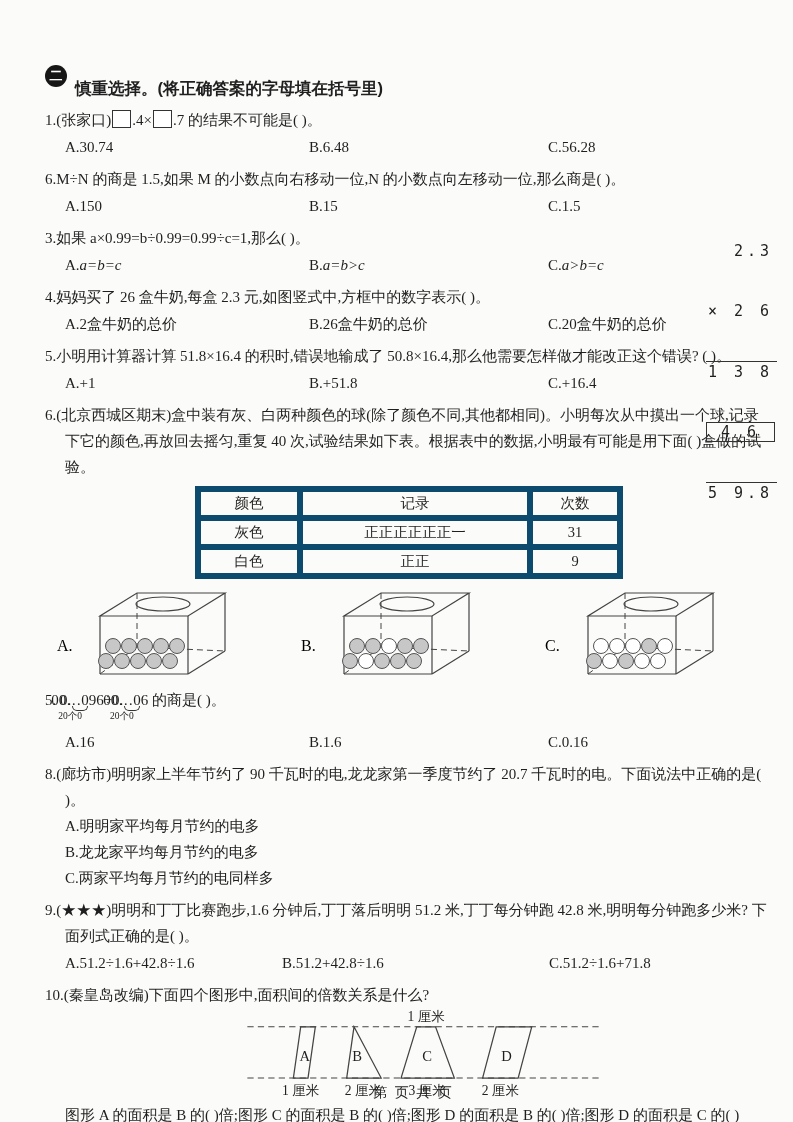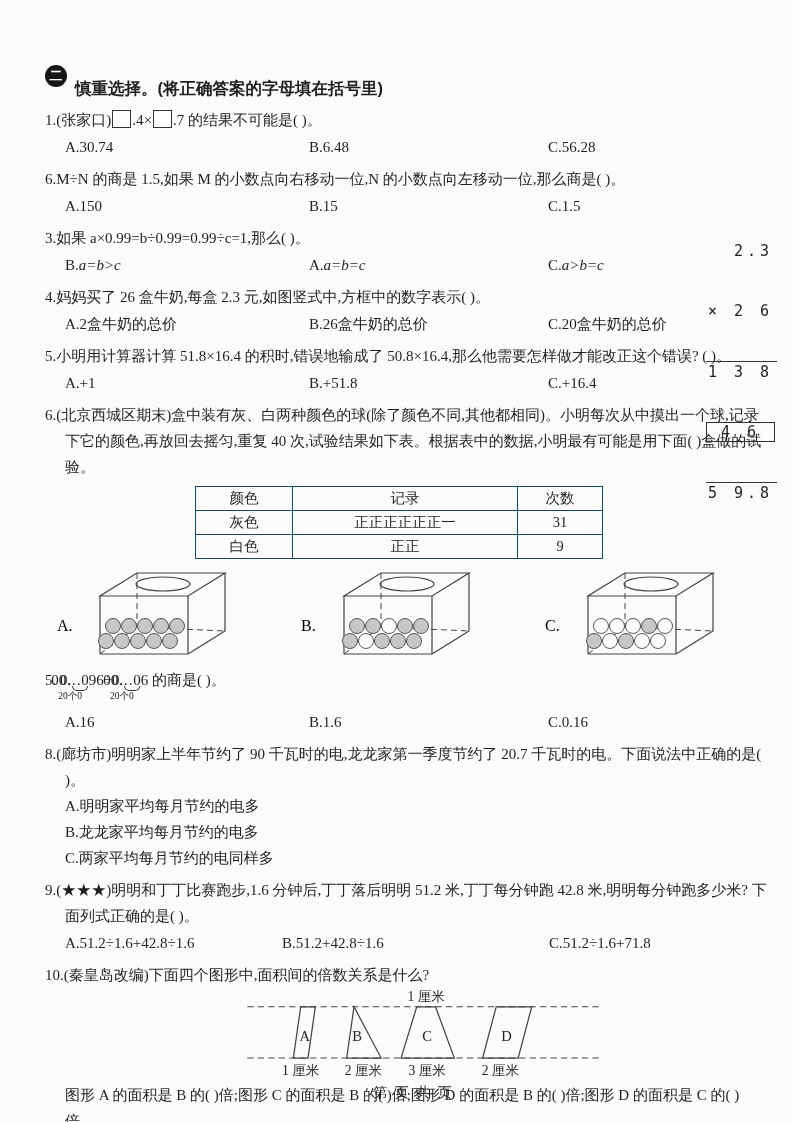--- a/index.html
+++ b/index.html
@@ -39,21 +39,21 @@
     position:absolute;top:201px;right:16px;
     font-family:"DejaVu Sans Mono","Liberation Mono",monospace;
     font-size:15px;line-height:20px;letter-spacing:4px;
     white-space:pre;text-align:left;
   }
   .vm-row{padding:0 2px;}
   .vm-sum{border-top:1px solid #333;}
   .boxed{border:1px solid #333;padding:0 14px;margin-left:-2px;}
   
   .rec-table{border-collapse:collapse;margin:6px 0 4px 150px;font-size:14.5px;}
-  .rec-table td{border:1px solid #0c4a6e;text-align:center;padding:0 6px;height:23px;line-height:23px;}
+  .rec-table td{border:6px solid #0c4a6e;text-align:center;padding:0 6px;height:23px;line-height:23px;}
   .rec-table td.c1{width:84px;}
   .rec-table td.c2{width:212px;}
   .rec-table td.c3{width:72px;}
   
   .boxes-row{display:flex;gap:24px;margin:2px 0 2px 10px;}
   .boxfig{flex:0 0 auto;}
   
   .ub{position:relative;display:inline-block;}
   .brace{position:absolute;left:1px;right:1px;top:19px;height:4px;
     border:1px solid #333;border-top:none;border-radius:0 0 5px 5px;}
@@ -90,22 +90,22 @@
 
   <div class="q">6.M÷N 的商是 1.5,如果 M 的小数点向右移动一位,N 的小数点向左移动一位,那么商是(      )。</div>
   <div class="opts">
     <span>A.150</span>
     <span>B.15</span>
     <span>C.1.5</span>
   </div>
 
   <div class="q">3.如果 a×0.99=b÷0.99=0.99÷c=1,那么(      )。</div>
   <div class="opts">
+    <span><span>A.</span><span class="it">a=b=c</span></span>
     <span><span>B.</span><span class="it">a=b&gt;c</span></span>
-    <span><span>A.</span><span class="it">a=b=c</span></span>
     <span><span>C.</span><span class="it">a&gt;b=c</span></span>
   </div>
 
   <div class="q">4.妈妈买了 26 盒牛奶,每盒 2.3 元,如图竖式中,方框中的数字表示(      )。</div>
   <div class="opts">
     <span>A.2盒牛奶的总价</span>
     <span>B.26盒牛奶的总价</span>
     <span>C.20盒牛奶的总价</span>
   </div>
 

